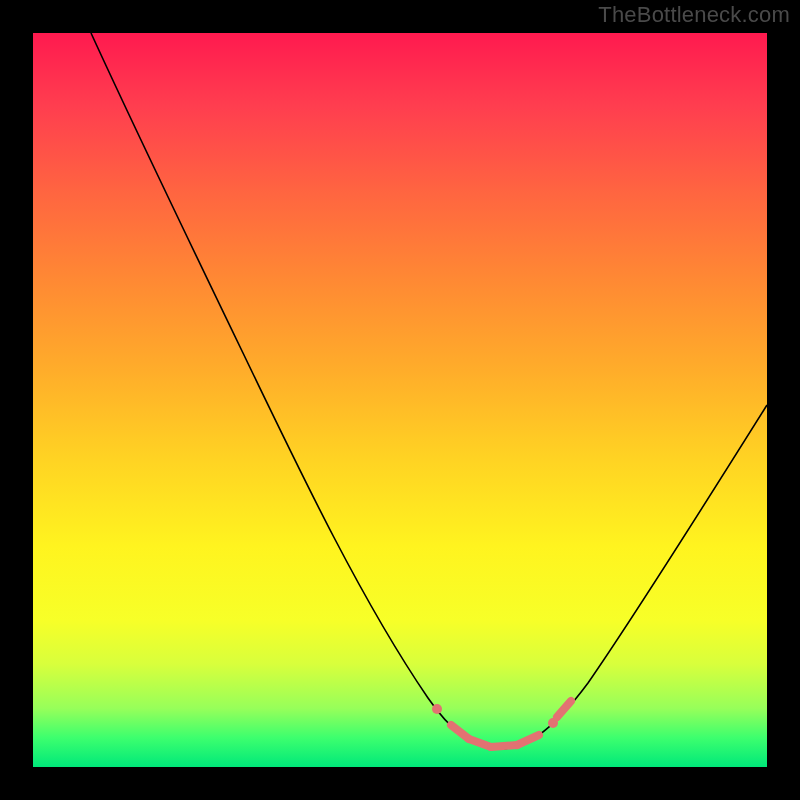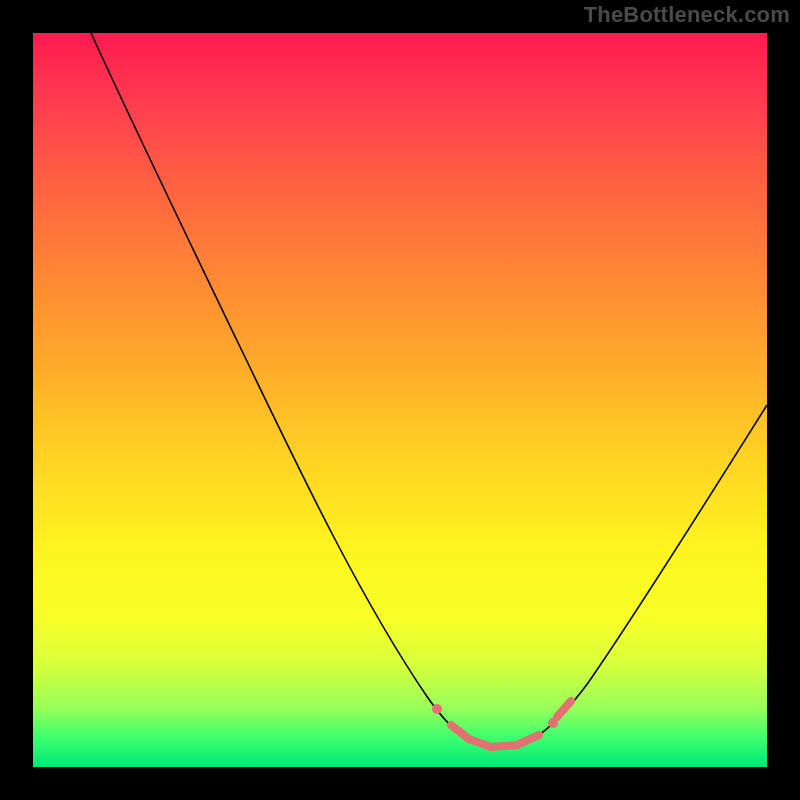--- a/index.html
+++ b/index.html
@@ -16,21 +16,21 @@
     width: 800px;
     height: 800px;
     background: #000;
   }
   .attribution {
     position: absolute;
     top: 2px;
     right: 10px;
     color: #4a4a4a;
     font-size: 22px;
-    font-weight: 700;
+    font-weight: 400;
     letter-spacing: 0.2px;
   }
   .plot-area {
     position: absolute;
     left: 33px;
     top: 33px;
     width: 734px;
     height: 734px;
     
     background: linear-gradient(to bottom,

